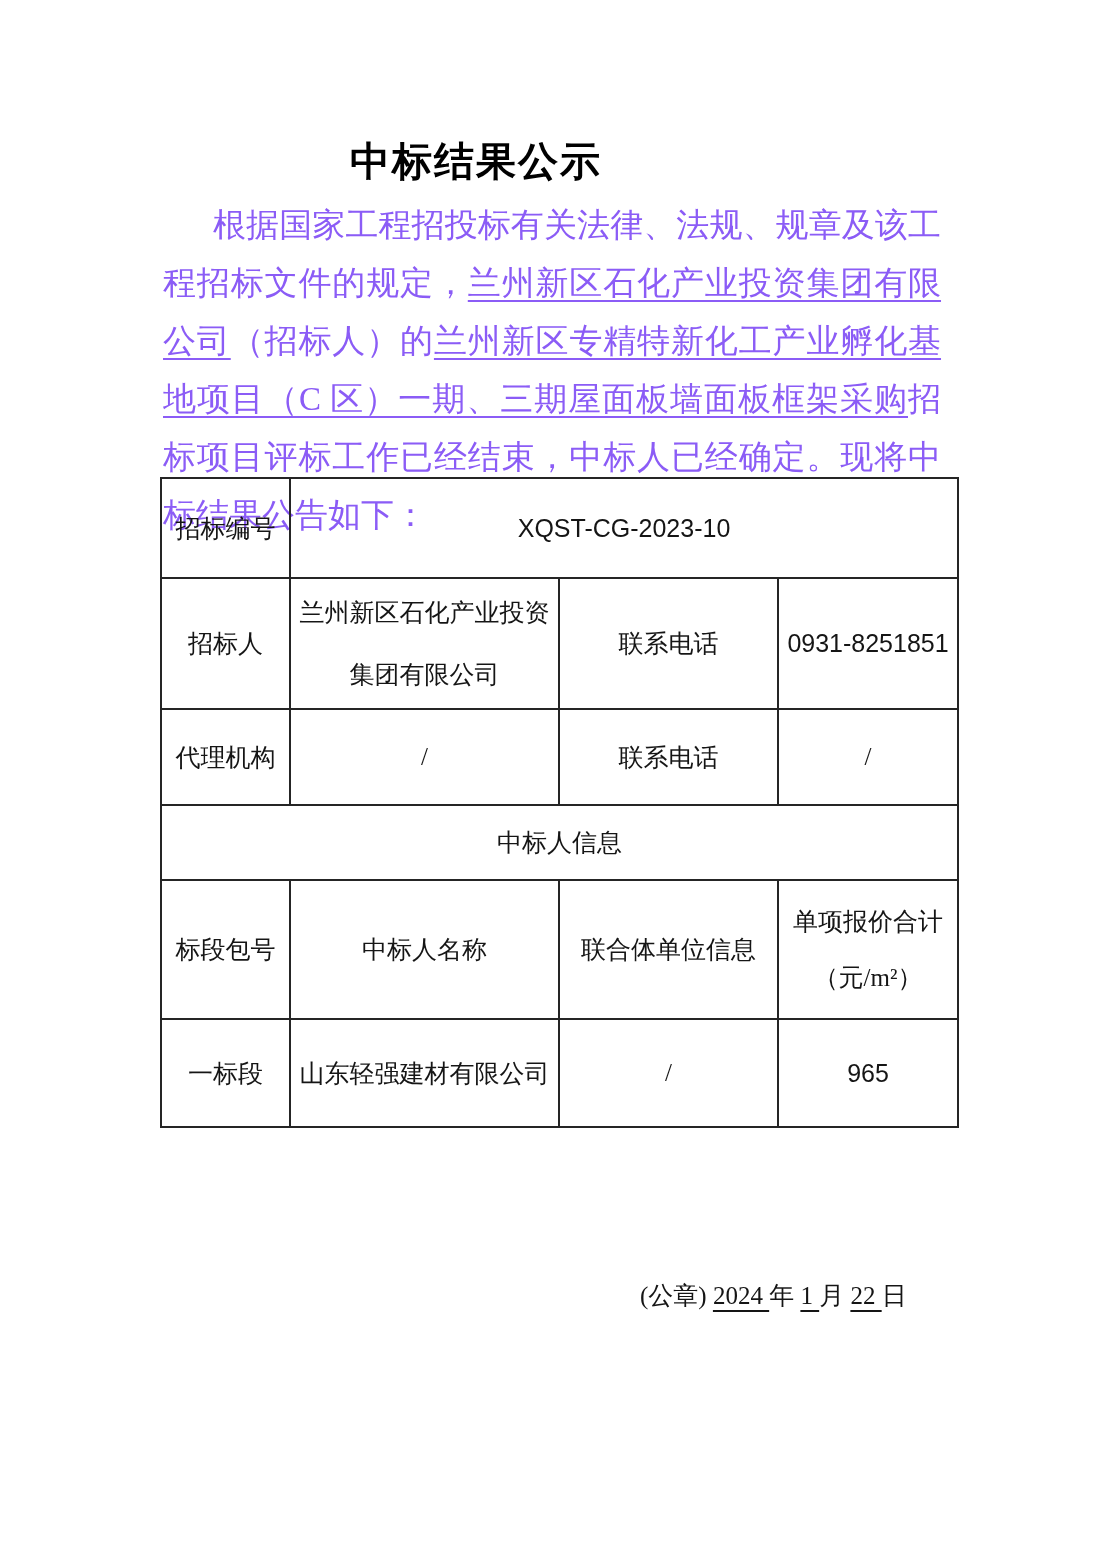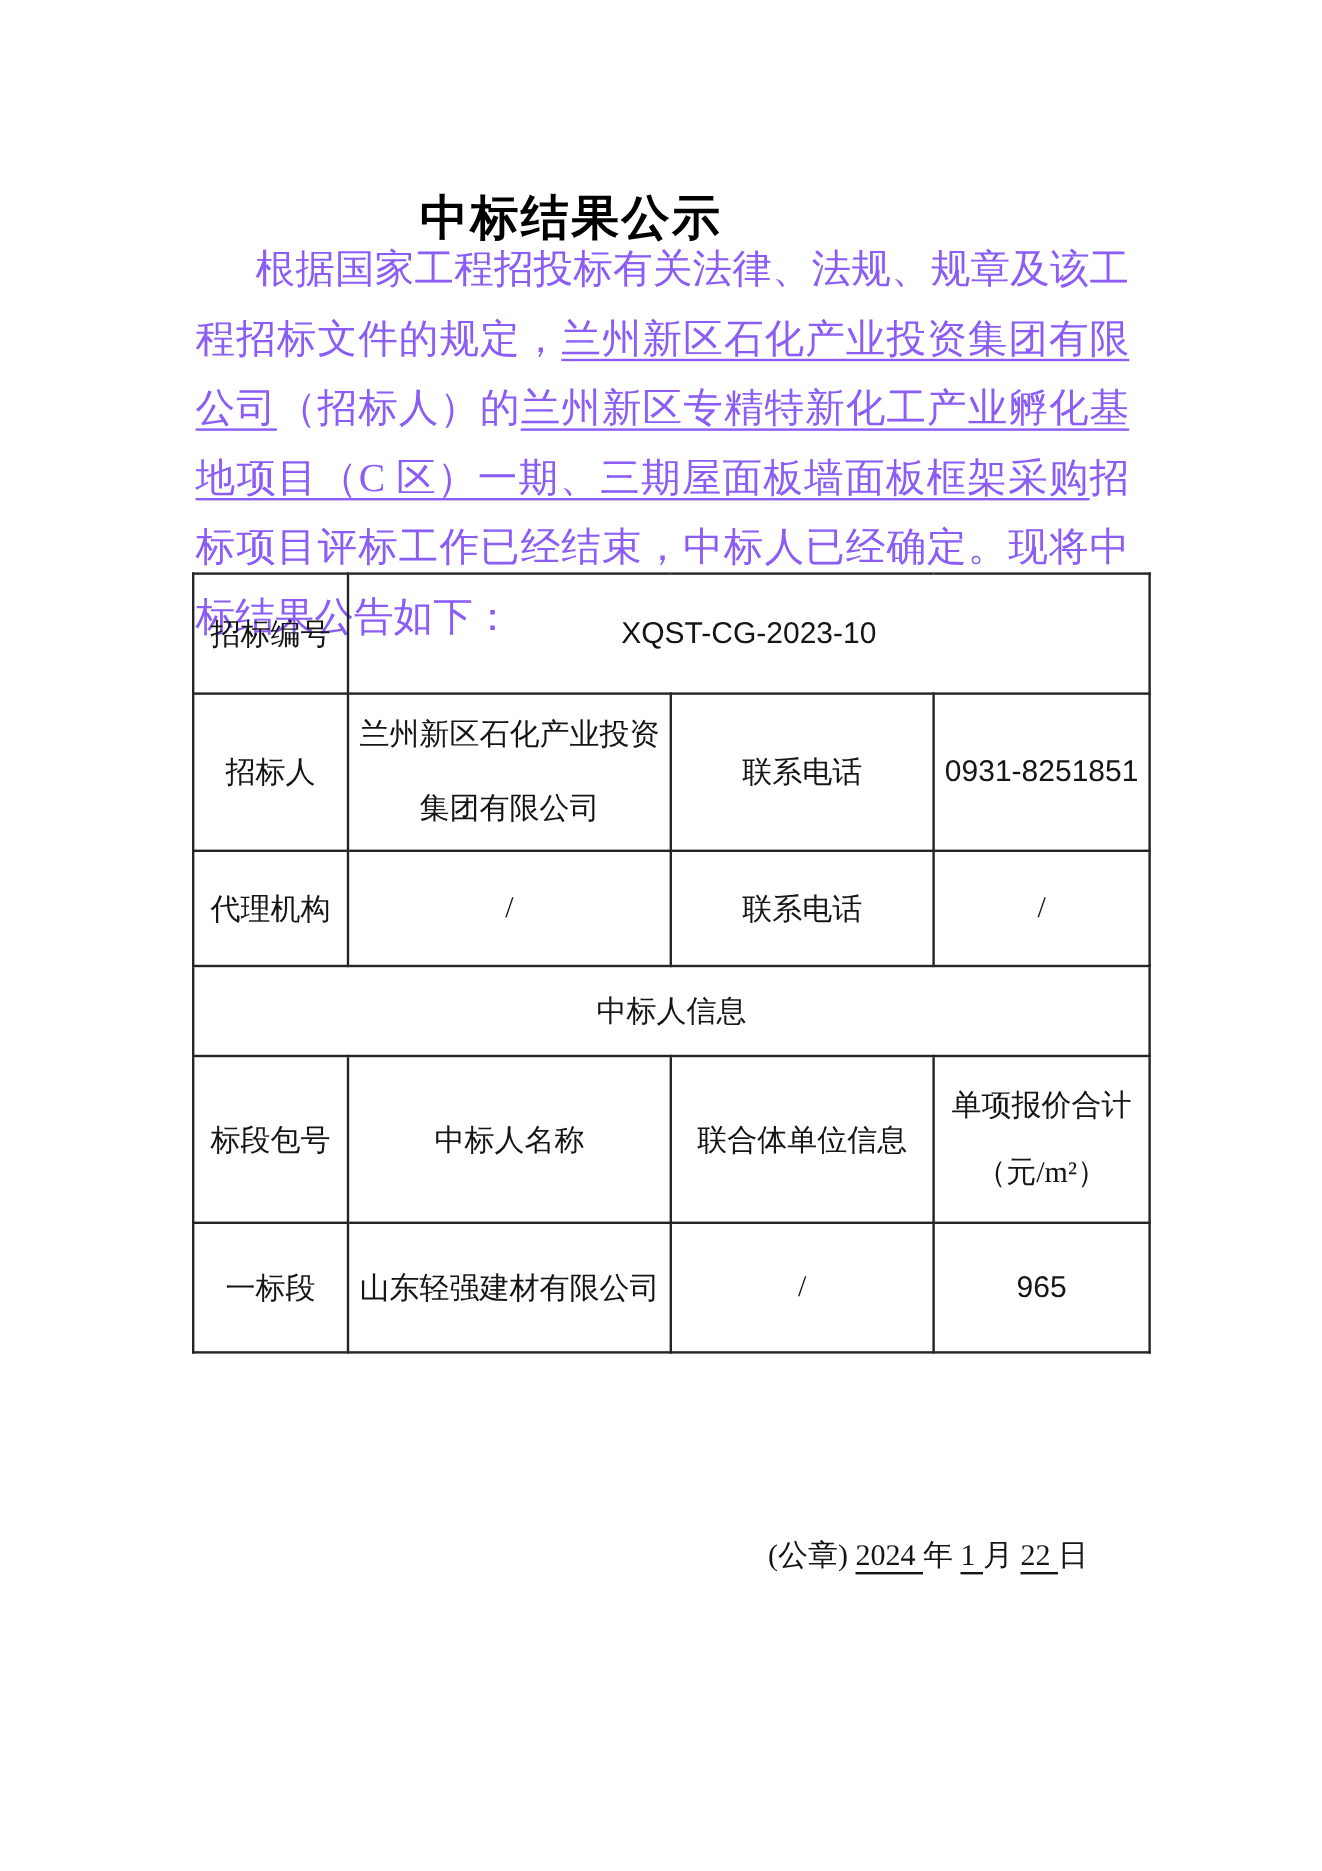--- a/index.html
+++ b/index.html
@@ -15,21 +15,20 @@
   .doc-title {
     position: absolute;
     top: 134px;
     left: 0;
     width: 952px;
     text-align: center;
     font-size: 40px;
     font-weight: 800;
     letter-spacing: 2px;
     color: #000000;
-    margin-top: 20px;
   }
   .intro {
     position: absolute;
     top: 196px;
     left: 163px;
     width: 778px;
     font-size: 33px;
     line-height: 58px;
     text-align: justify;
     text-align-last: left;

